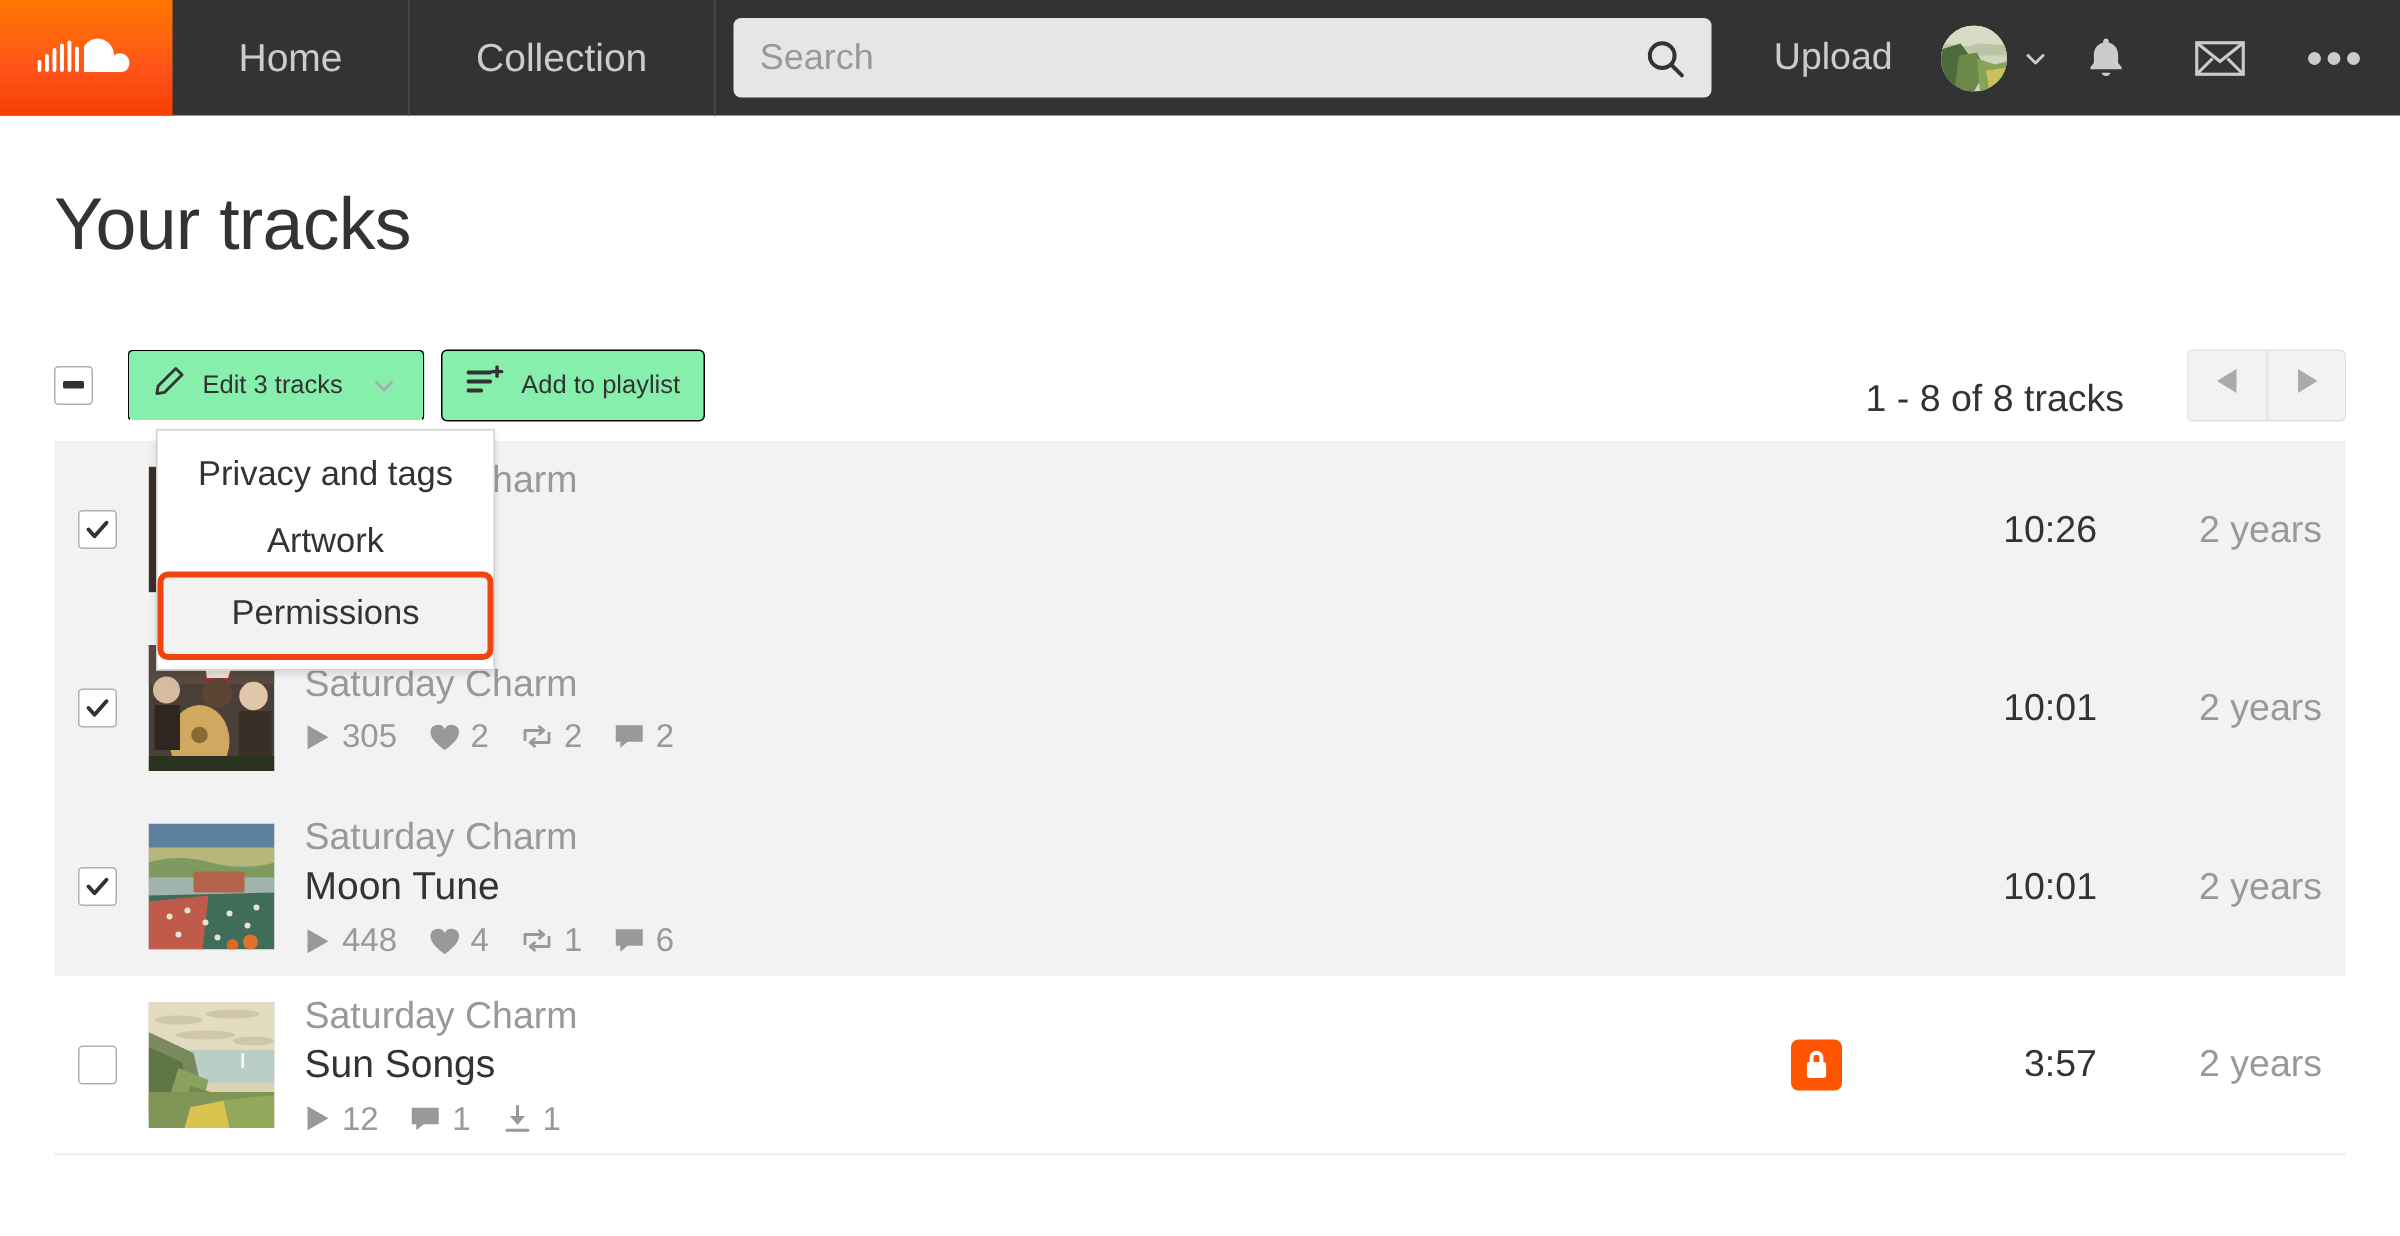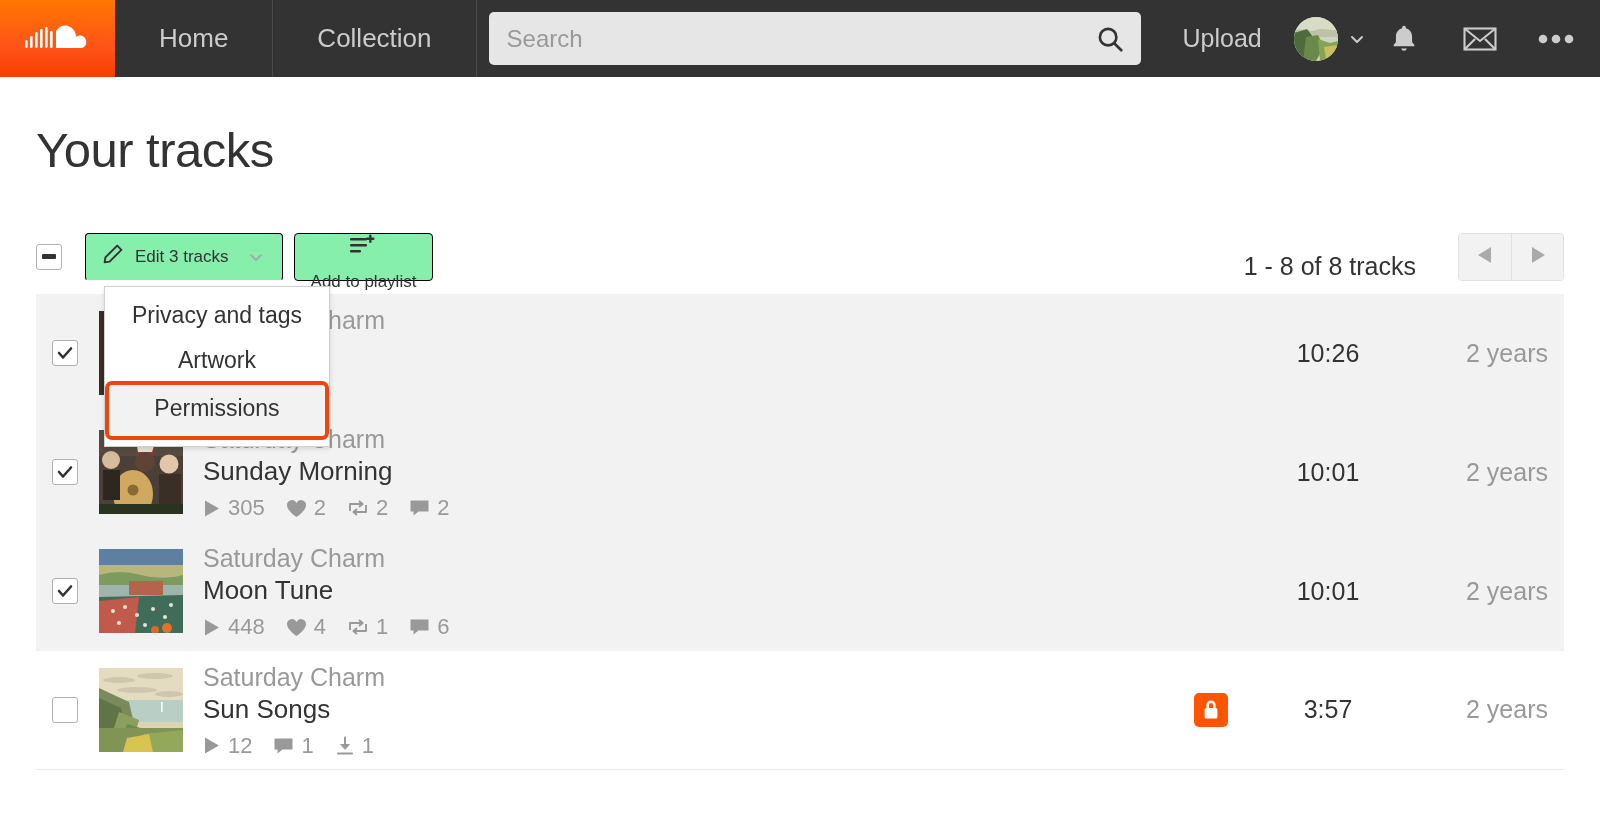--- a/index.html
+++ b/index.html
@@ -124,21 +124,21 @@
     background: #86efac;
     display: flex; align-items: center;
     padding: 0 16px;
     font-size: 17px;
     color: #333;
     cursor: pointer;
     white-space: nowrap;
     gap: 11px;
   }
   .btn-edit { position: relative; z-index: 30; border-bottom-color: #fff; }
-  .btn-gap { margin-left: 11px; flex-direction: column; }
+  .btn-gap { margin-left: 11px; }
   .caret { color: #999; display: flex; align-items: center; margin-left: 6px; }
 
   .pager-area {
     margin-left: auto;
     display: flex; align-items: flex-end; gap: 42px;
   }
   .pager-count { font-size: 25px; color: #333; white-space: nowrap; }
   .pager-btns { display: flex; border: 1px solid #e0e0e0; border-radius: 4px; overflow: hidden; }
   .pager-btn {
     width: 52px; height: 46px;
@@ -221,21 +221,21 @@
     background: #f50;
     border-radius: 5px;
     display: flex; align-items: center; justify-content: center;
     flex: 0 0 34px;
     margin-right: 30px;
   }
   .lock-spacer { width: 34px; flex: 0 0 34px; margin-right: 30px; }
 
   .duration {
     font-size: 25px; color: #333;
-    width: 140px; text-align: center;
+    width: 140px; text-align: right;
     flex: 0 0 140px;
   }
   .age {
     font-size: 25px; color: #999999;
     width: 150px; text-align: right;
     flex: 0 0 150px;
   }
 </style>
 </head>
 <body>
@@ -457,21 +457,20 @@
           <circle cx="46" cy="32" r="10" fill="#5e4434"></circle>
           <circle cx="12" cy="30" r="9" fill="#d7bb9f"></circle>
           <rect x="4" y="40" width="17" height="30" fill="#2e2620"></rect>
           <circle cx="70" cy="34" r="9.5" fill="#e2c6aa"></circle>
           <rect x="60" y="44" width="22" height="30" fill="#3a2f27"></rect>
           <rect x="0" y="74" width="84" height="10" fill="#2a3320"></rect>
         </svg>
       </div>
       <div class="meta">
         <div class="artist-name">Saturday Charm</div>
-        <div class="track-title">Sunday Morning</div>
         <div class="stats">
           <span class="stat">
             <span>
               <svg width="18" height="19" viewBox="0 0 18 19" fill="#999">
                   <polygon points="2,1.5 2,17.5 16,9.5"></polygon>
                 </svg>
             </span>
             <span>305</span>
           </span>
           <span class="stat">

